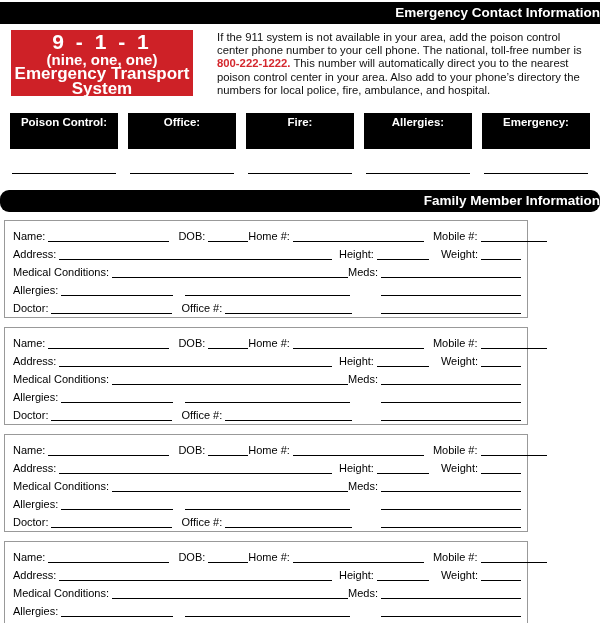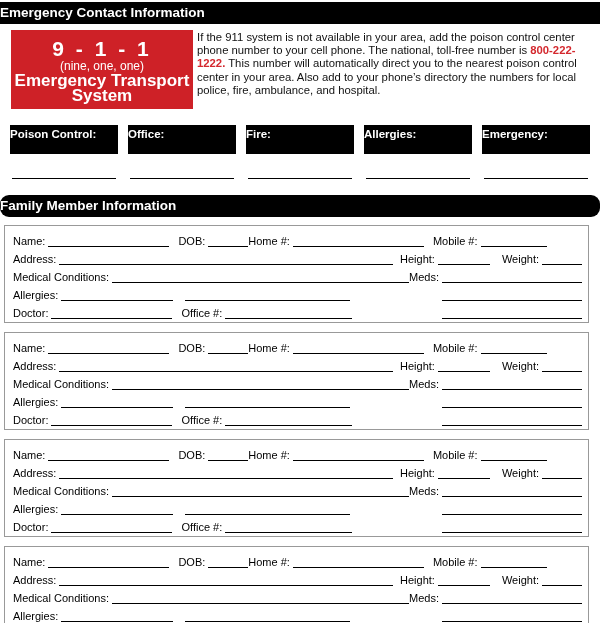--- a/index.html
+++ b/index.html
@@ -5,61 +5,61 @@
   * { margin: 0; padding: 0; box-sizing: border-box; }
   html, body { width: 600px; }
   body {
     width: 600px; height: 623px; overflow: hidden;
     background: #ffffff; color: #000;
     font-family: "Liberation Sans", "DejaVu Sans", sans-serif;
   }
   .page { width: 600px; height: 623px; overflow: hidden; position: relative; }
 
   .black-bar {
-    background: #000; color: #fff; text-align: left;
+    background: #000; color: #fff; text-align: right;
     font-weight: bold; font-size: 13.5px; height: 22px; line-height: 22px;
     width: 600px;
   }
   .header-bar { margin-top: 2px; }
 
   .top-row { display: flex; margin-top: 6px; padding: 0 10px 0 11px; }
   .red-box {
-    width: 182px; height: 79px; flex: 0 0 182px;
+    width: 182px; height: 66px; flex: 0 0 182px;
     background: #CE2127; color: #fff; text-align: center;
     display: flex; flex-direction: column; justify-content: center;
   }
   .red-box .num { font-size: 21px; font-weight: bold; letter-spacing: 3px; line-height: 23px; }
-  .red-box .spelled { font-size: 12px; font-weight: normal; line-height: 13px; }
+  .red-box .spelled { font-size: 15px; font-weight: bold; line-height: 13px; }
   .red-box .transport { font-size: 17px; font-weight: bold; line-height: 15px; }
 
   .info {
-    flex: 1; padding-left: 4px; font-size: 11.3px; line-height: 13.2px;
+    flex: 1; padding-left: 24px; font-size: 11.3px; line-height: 13.2px;
     color: #111; padding-top: 1px;
   }
   .info .phone { color: #D4282E; font-weight: bold; }
 
   .contact-boxes {
     display: flex; justify-content: space-between;
     padding: 0 10px; margin-top: 16px;
   }
   .contact-box {
-    flex: 0 0 108px; height: 29px; background: #000; color: #fff;
-    font-weight: bold; font-size: 11.5px; line-height: 19px; 
+    flex: 0 0 108px; height: 36px; background: #000; color: #fff;
+    font-weight: bold; font-size: 11.5px; line-height: 19px; text-align: center;
   }
   .contact-lines {
     display: flex; justify-content: space-between;
     padding: 0 12px; margin-top: 24px; height: 2px;
   }
   .contact-line { flex: 0 0 104px; height: 0; border-bottom: 1.6px solid #000; }
 
   .family-bar { margin-top: 15px; border-radius: 9px; }
 
   .blocks { margin-top: 8px; padding: 0 4px; }
   .member-block {
-    width: 585px; height: 98px; border: 1px solid #999;
+    width: 524px; height: 98px; border: 1px solid #999;
     margin-bottom: 9px; padding: 4px 6px 0 8px;
   }
   .member-block:last-child { height: 110px; margin-bottom: 0; }
 
   .frow { display: flex; align-items: flex-end; height: 18px; font-size: 11px; }
   .frow .lbl { white-space: nowrap; padding-right: 3px; line-height: 14px; }
   .ln { border-bottom: 1.4px solid #000; height: 3px; margin-bottom: 1px; }
   .ml7 { margin-left: 7px; } .ml8 { }
   .ml9 { margin-left: 9px; margin-top: 44px; } .ml12 { margin-left: 12px; }
 

